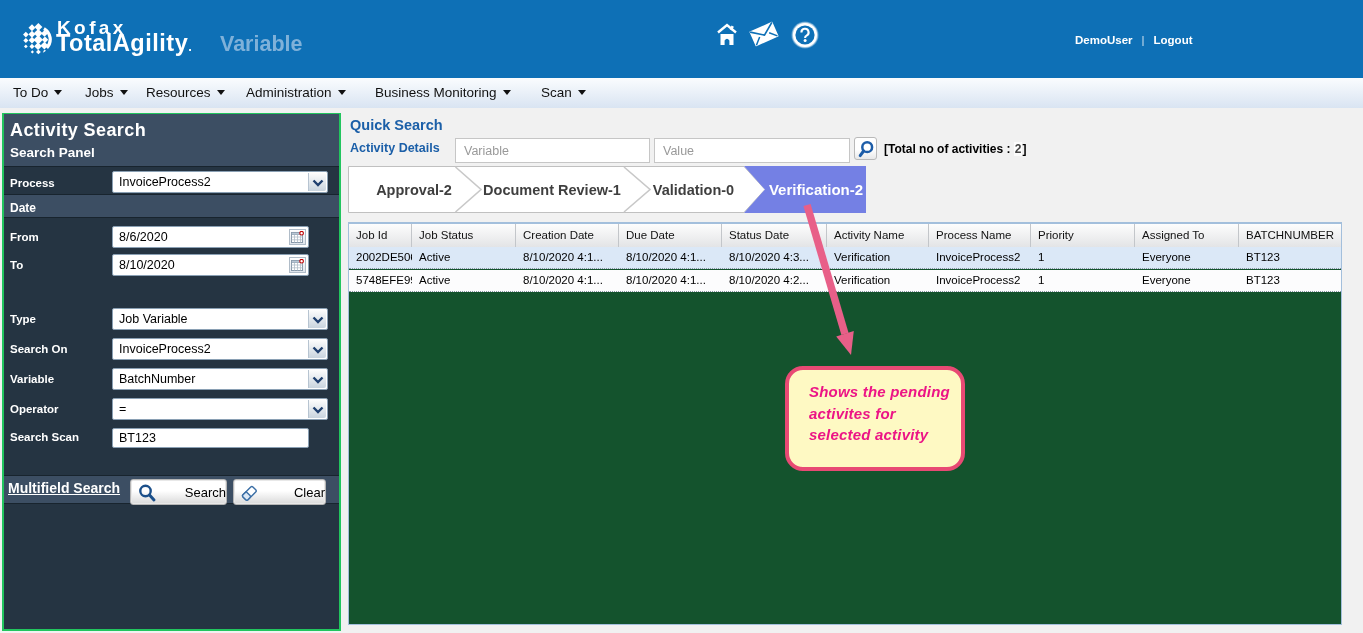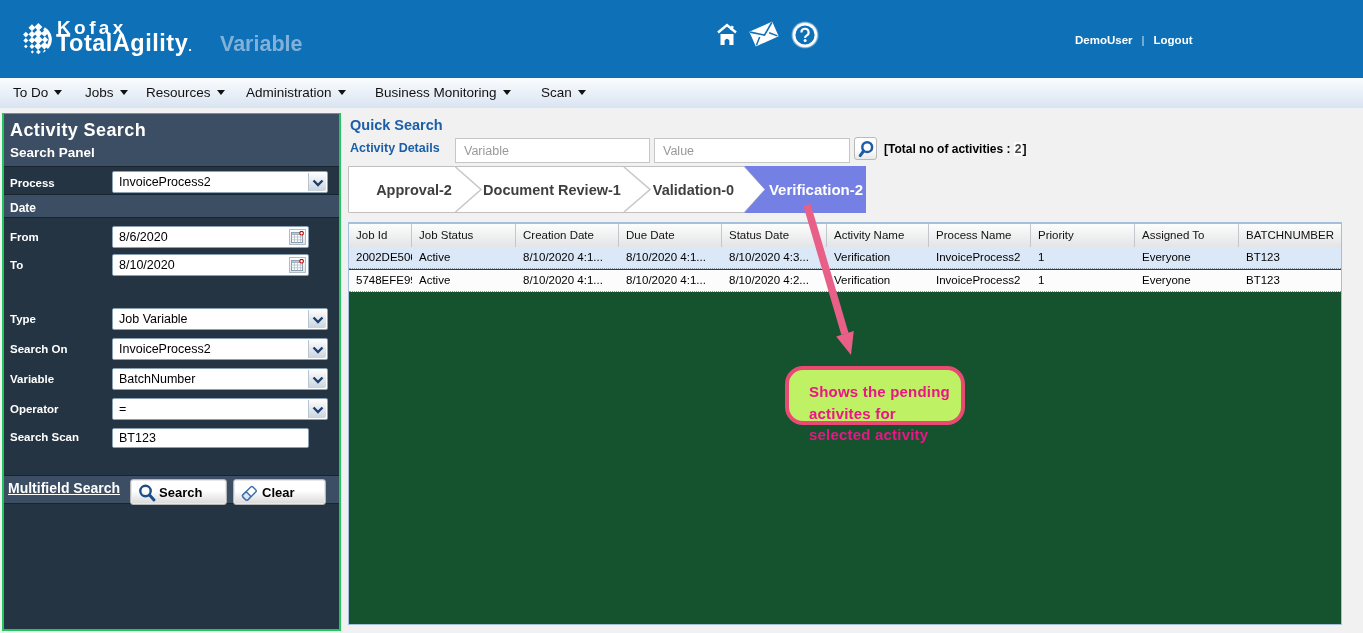--- a/index.html
+++ b/index.html
@@ -27,41 +27,41 @@
 .pselect { position:absolute; left:108px; width:216px; height:22px; background:#fff; border:1px solid #8aa0b4; border-radius:2px; }
 .pselect .txt { position:absolute; left:6px; top:3px; font-size:12.5px; color:#000; }
 .pselect .btn { position:absolute; right:1px; top:1px; bottom:1px; width:18px; background:linear-gradient(#fdfdfd,#c9d4de); border-left:1px solid #b7c4d1; border-radius:0 2px 2px 0; }
 .pselect .btn svg { position:absolute; left:6px; top:6px; }
 .pinput { position:absolute; left:108px; width:197px; height:22px; background:#fff; border:1px solid #8aa0b4; border-radius:2px; }
 .pinput .txt { position:absolute; left:6px; top:3px; font-size:12.5px; color:#000; }
 .calbtn { position:absolute; right:2px; top:2px; width:17px; height:16px; background:linear-gradient(#fff,#dfe5ec); border:1px solid #b0bcc8; }
 
 
 .wbtn { position:absolute; height:26px; background:linear-gradient(#ffffff 45%,#d9d9d9); border:1px solid #b5b5b5; border-radius:3px; box-shadow:0 0 0 1px #e8e8e8 inset; }
-.wbtn .lbl { position:absolute; left:28px; right:0; text-align:left; top:5px; font-size:13px; font-weight:bold; color:#000; }
+.wbtn .lbl { position:absolute; left:28px; right:0; text-align:right; top:5px; font-size:13px; font-weight:normal; color:#000; }
 
 
 #qs-title { position:absolute; left:350px; top:117px; font-size:14.5px; font-weight:bold; color:#1b5fa8; }
 #qs-lab { position:absolute; left:350px; top:141px; font-size:12.5px; font-weight:bold; color:#1b5fa8; }
 .qinput { position:absolute; top:138px; height:25px; background:#fff; border:1px solid #c6c6c6; }
 .qinput .ph { position:absolute; left:8px; top:5px; font-size:12.5px; color:#999; }
 #qbtn { position:absolute; left:854px; top:137px; width:23px; height:23px; background:linear-gradient(#fff 55%,#e8e8e8); border:1px solid #b9b9b9; border-radius:3px; }
 #total { position:absolute; left:884px; top:142px; font-size:12px; font-weight:bold; color:#000; }
 
 
 #grid { position:absolute; left:348px; top:222px; width:994px; height:403px; background:#14532d; border:1px solid #a3bfdc; border-top:2px solid #a3bfdc; }
 .hcell { position:absolute; top:0; height:23px; background:linear-gradient(#fdfdfd,#e3e4e6); border-right:1px solid #c3c6ca; }
 .hcell span { position:absolute; left:7px; top:5px; font-size:11.5px; color:#111; white-space:nowrap; }
 .row { position:absolute; left:0; width:992px; height:22px; }
 .row1 { top:23px; background:#dbe8f7; border-bottom:1px dotted #8a96a4; }
 .row2 { top:46px; background:#fcfcfd; border-bottom:1px dotted #8a96a4; }
 .cell { position:absolute; top:4px; font-size:11.5px; color:#000; white-space:nowrap; overflow:hidden; }
 
 
-#callout { position:absolute; left:785px; top:366px; width:180px; height:59px; background:#bef264; border:4px solid #e84a74; border-radius:18px; }
+#callout { position:absolute; left:785px; top:366px; width:180px; height:105px; background:#fef9c3; border:4px solid #e84a74; border-radius:18px;font-style:italic; }
 #callout .ctext { position:absolute; left:20px; top:11px; font-size:15px; font-weight:bold; color:#ec1486; line-height:21.5px; letter-spacing:0.2px; }
 </style>
 </head>
 <body>
 
 <div id="header">
   <svg class="abs" style="left:18px;top:19px" width="34" height="37" viewBox="0 0 36 38">
     <g fill="#fff">
       <path d="M27.5 9.5 A 13.2 13.2 0 0 1 30.5 30" stroke="#fff" stroke-width="3.4" fill="none"></path>
       <g transform="translate(14.8,8.7)">

